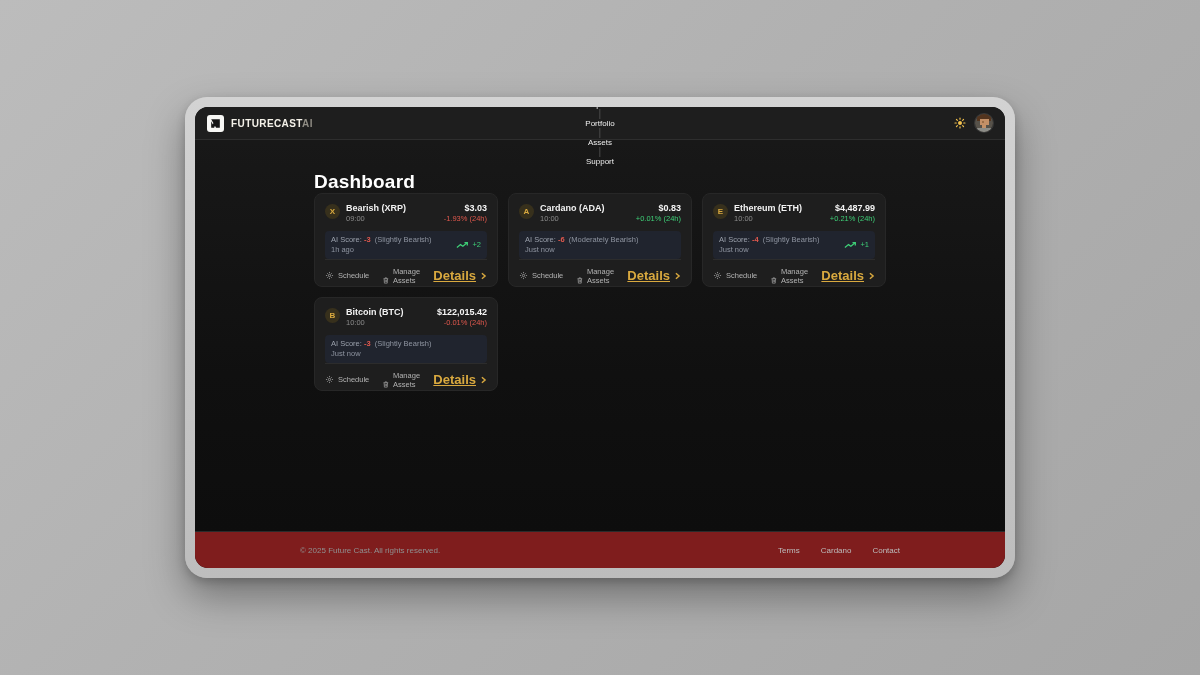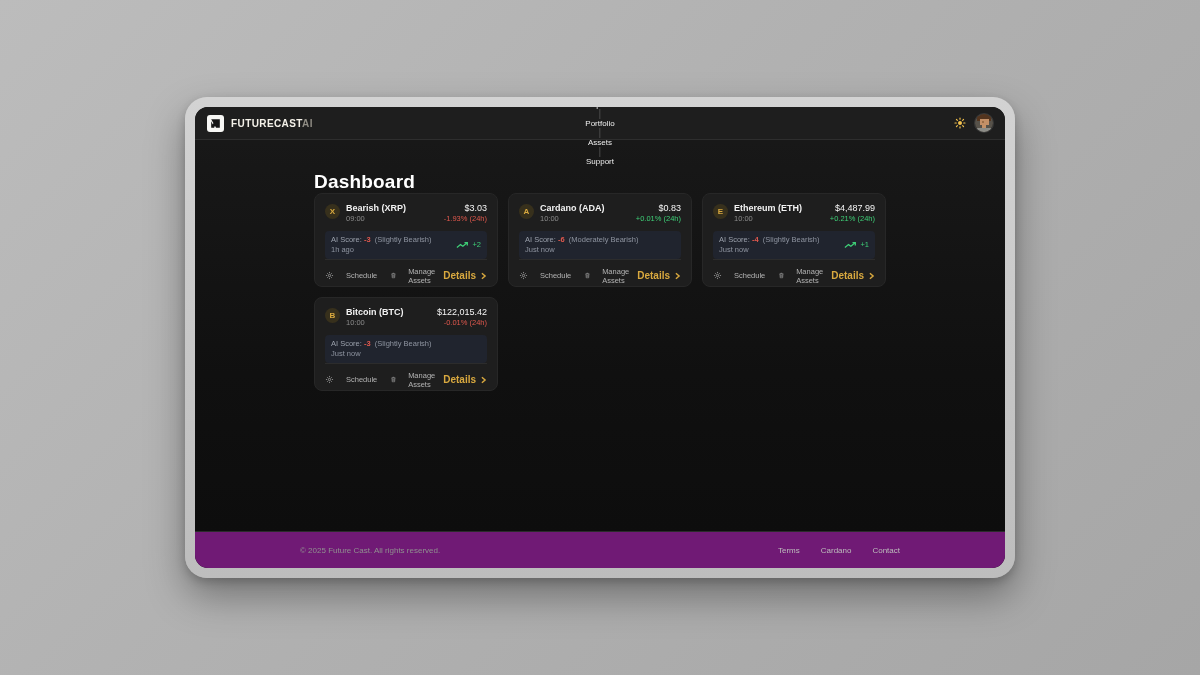--- a/index.html
+++ b/index.html
@@ -61,45 +61,45 @@
   .card-head { display:flex; align-items:flex-start; }
   .coin-icon {
     width:15px; height:15px; border-radius:50%; background:#37301c;
     color:#d9a93f; font-size:8px; font-weight:bold;
     display:flex; align-items:center; justify-content:center; margin-right:6px; margin-top:1px;
   }
   .coin-names { line-height:1.25; }
   .coin-name { font-size:9px; font-weight:bold; color:#f2f2f2; }
   .coin-time { font-size:7.5px; color:#8b8b8b; }
   .price-block { margin-left:auto; text-align:right; line-height:1.25; }
-  .price { font-size:9px; font-weight:normal; color:#f5f5f5; }
+  .price { font-size:9px; font-weight:bold; color:#f5f5f5; }
   .change { font-size:7.5px; }
   .change.down { color:#e0584d; }
   .change.up { color:#3ecf77; }
   .ai-box {
     margin-top:7px; background:#20242e; border-radius:4px;
     padding:4px 6px; display:flex; align-items:center;
   }
   .ai-left { line-height:1.35; }
   .ai-row1 { font-size:7.5px; color:#9aa0ab; }
   .ai-score { color:#e0584d; font-weight:bold; }
   .ai-sent { color:#8e94a0; }
   .ai-ago { font-size:7.5px; color:#8e94a0; }
   .trend-badge { margin-left:auto; display:flex; align-items:center; gap:3px; }
   .trend-val { font-size:7.5px; color:#3ecf77; }
   .card-divider { border-top:1px solid #2c2c2c; margin-top:auto; }
   .actions { display:flex; align-items:center; margin-top:7px; gap:4px; }
-  .action { display:flex; align-items:center; gap:12px; cursor:pointer; }
+  .action { display:flex; align-items:flex-end; gap:4px; cursor:pointer; }
   .action-label { font-size:7.5px; color:#b3b3b3; }
   .action + .action { margin-left:10px; }
   .details-btn { margin-left:auto; display:flex; align-items:center; gap:4px; cursor:pointer; }
-  .details-label { font-size:10px; font-weight:bold; color:#d9a93f; }
+  .details-label { font-size:13px; font-weight:bold; color:#d9a93f;text-decoration:underline; }
   
   .footer {
-    flex:0 0 37px; background:#701a75; border-top:1px solid #2b2b2b;
+    flex:0 0 37px; background:#7f1d1d; border-top:1px solid #2b2b2b;
     display:flex; align-items:center;
   }
   .footer-inner { width:600px; margin:0 auto; display:flex; align-items:center; }
   .copyright { font-size:8px; color:#909090; }
   .footer-links { margin-left:auto; display:flex; gap:21px; }
   .footer-link { font-size:8px; color:#bdbdbd; cursor:pointer; }
 </style>
 </head>
 <body>
 

